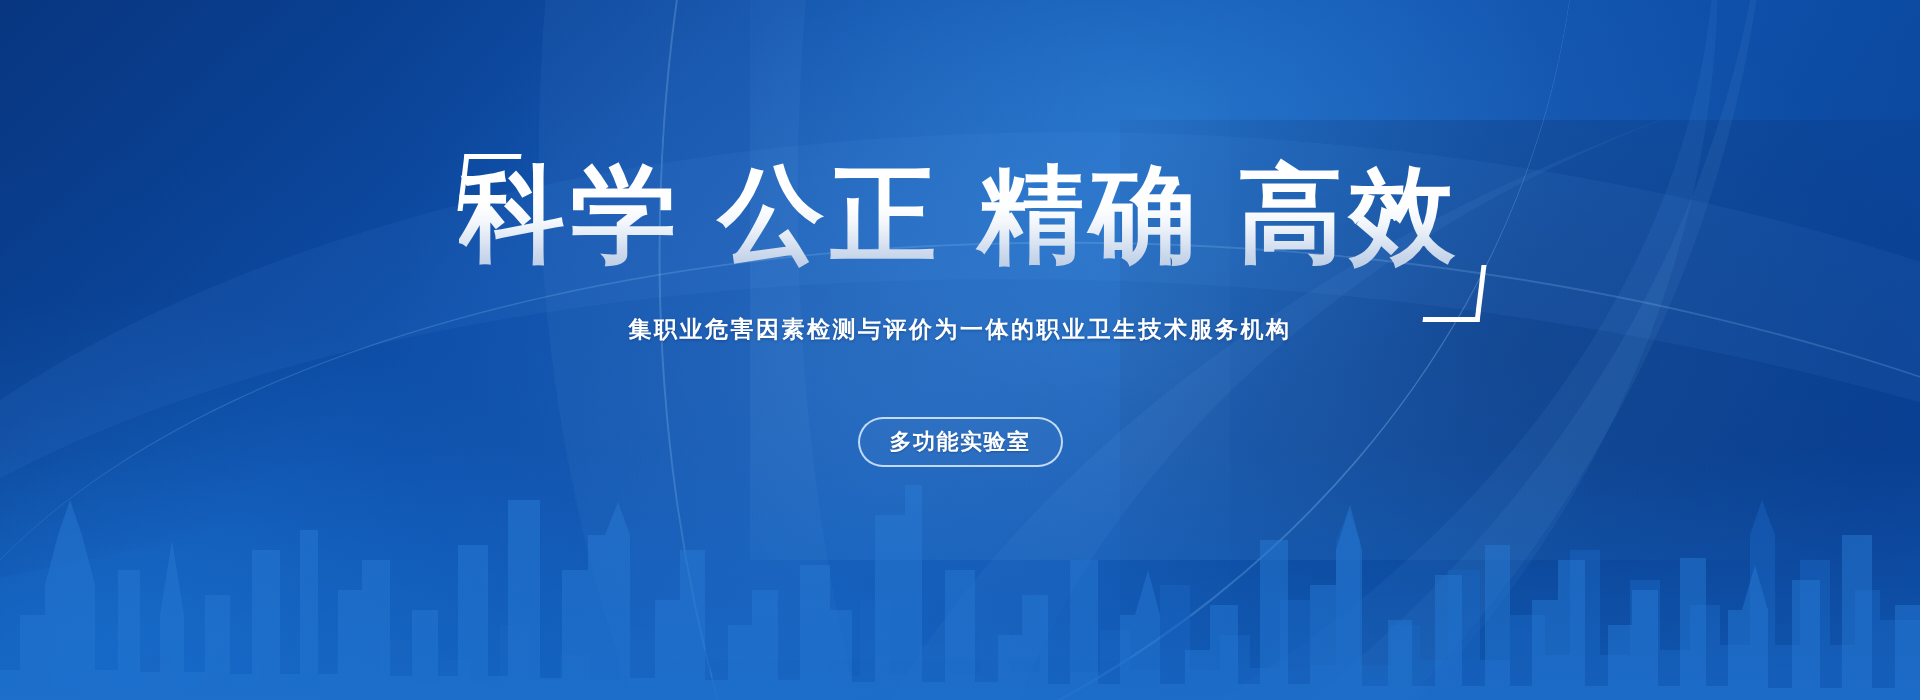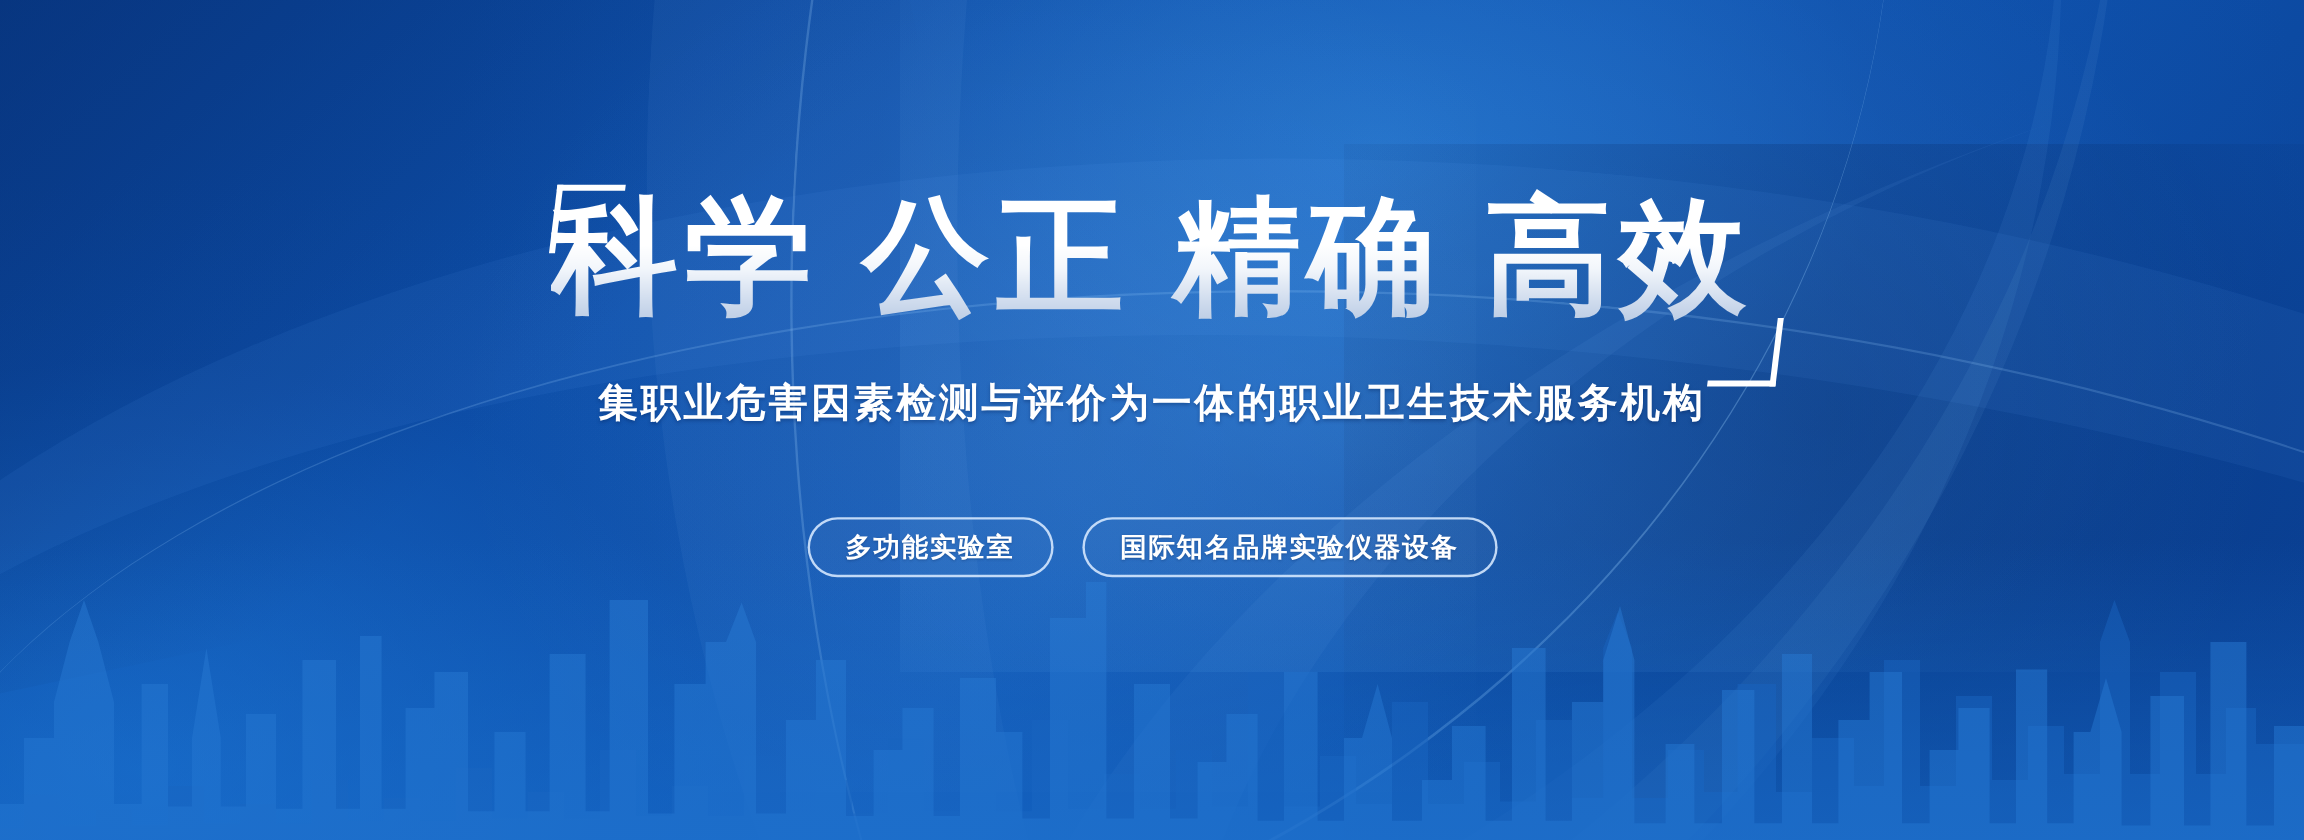--- a/index.html
+++ b/index.html
@@ -210,33 +210,34 @@
   .bracket-br {
     right: -18px;
     bottom: -38px;
     border-right: 5px solid #ffffff;
     border-bottom: 5px solid #ffffff;
     transform: skewX(-7deg);
   }
 
   .subtitle {
     margin-top: 30px;
-    font-size: 33px;
+    font-size: 23px;
     letter-spacing: 2.5px;
     font-weight: bold;
     color: #ffffff;
     white-space: nowrap;
     text-shadow: 0 1px 3px rgba(0,30,80,0.35);
   }
 
   .pills {
     margin-top: 72px;
     display: flex;
     gap: 24px;
     align-items: center;
+    flex-direction: column;
   }
 
   .pill {
     height: 46px;
     padding: 0 30px;
     display: flex;
     align-items: center;
     justify-content: center;
     border: 2px solid rgba(215,233,255,0.88);
     border-radius: 26px;
@@ -332,17 +333,16 @@
     <div class="headline-wrap">
       <div class="bracket bracket-tl"></div>
       <div class="headline">科学 公正 精确 高效</div>
       <div class="bracket bracket-br"></div>
     </div>
 
     <div class="subtitle">集职业危害因素检测与评价为一体的职业卫生技术服务机构</div>
 
     <div class="pills">
       <div class="pill">多功能实验室</div>
-      <div class="pill">国际知名品牌实验仪器设备</div>
     </div>
 
   </div>
 </div>
 
 </body></html>

